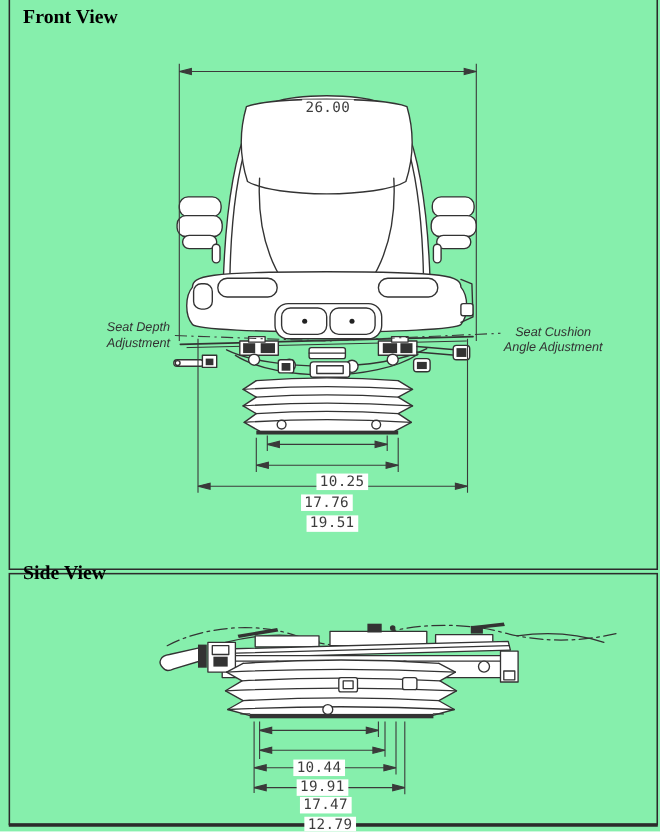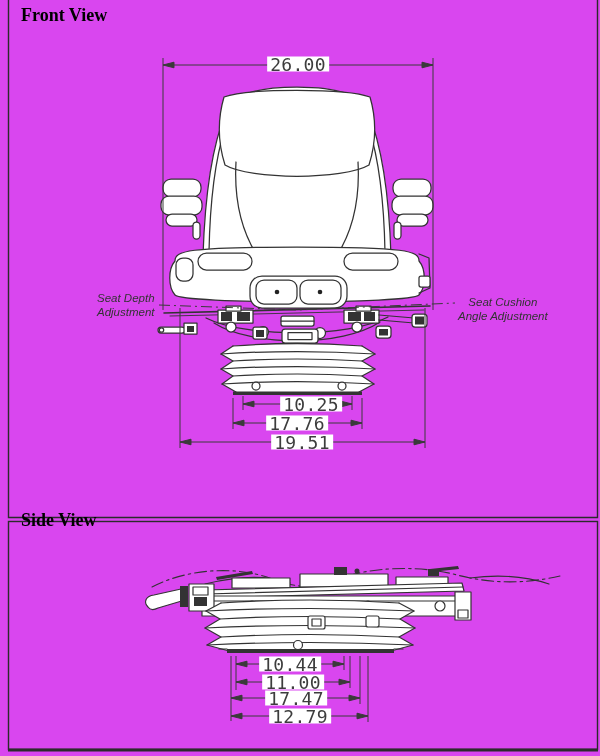--- a/index.html
+++ b/index.html
@@ -1,23 +1,23 @@
 <!DOCTYPE html>
 <html><head>
 <meta charset="utf-8">
 <style>
   html,body{margin:0;padding:0;background:#fff;}
-  .page{position:relative;width:600px;height:756px;background:#d946ef;overflow:hidden;
+  .page{position:relative;width:600px;height:756px;background:#86efac;overflow:hidden;
         font-family:"Liberation Sans",sans-serif;}
   .page svg{position:absolute;left:0;top:0;}
   .view-title{position:absolute;font-family:"Liberation Serif",serif;font-weight:bold;
         font-size:18px;color:#000;white-space:nowrap;}
   .dim{position:absolute;transform:translate(-50%,-50%);background:#fff;padding:0 3px;
-        font-family:"DejaVu Sans Mono",monospace;font-size:18px;color:#3d3d3d;
-        letter-spacing:.3px;white-space:nowrap;line-height:15px;}
+        font-family:"DejaVu Sans Mono",monospace;font-size:13px;color:#3d3d3d;
+        letter-spacing:.3px;white-space:nowrap;line-height:15px;margin-top:34px;}
   .callout{position:absolute;font-size:11.5px;color:#333;line-height:13.5px;white-space:nowrap;font-style:italic;}
 </style>
 </head>
 <body>
 
 <div class="page">
 
 <svg width="600" height="756" viewBox="0 0 600 756">
 
   <g stroke="#2b2b2b" fill="none" stroke-width="1.4">
@@ -238,17 +238,17 @@
   <div class="callout" style="left:97px;top:292px;text-align:left">
     <div>Seat Depth</div>
     <div>Adjustment</div>
   </div>
   <div class="callout" style="left:458px;top:296px;text-align:center">
     <div>Seat Cushion</div>
     <div>Angle Adjustment</div>
   </div>
 
   <div class="dim" style="left:290px;top:664px">10.44</div>
-  <div class="dim" style="left:293px;top:682px">11.00</div>
+  <div class="dim" style="left:293px;top:682px">19.91</div>
   <div class="dim" style="left:296px;top:698px">17.47</div>
   <div class="dim" style="left:300px;top:716px">12.79</div>
 
 </div>
 
 </body></html>

